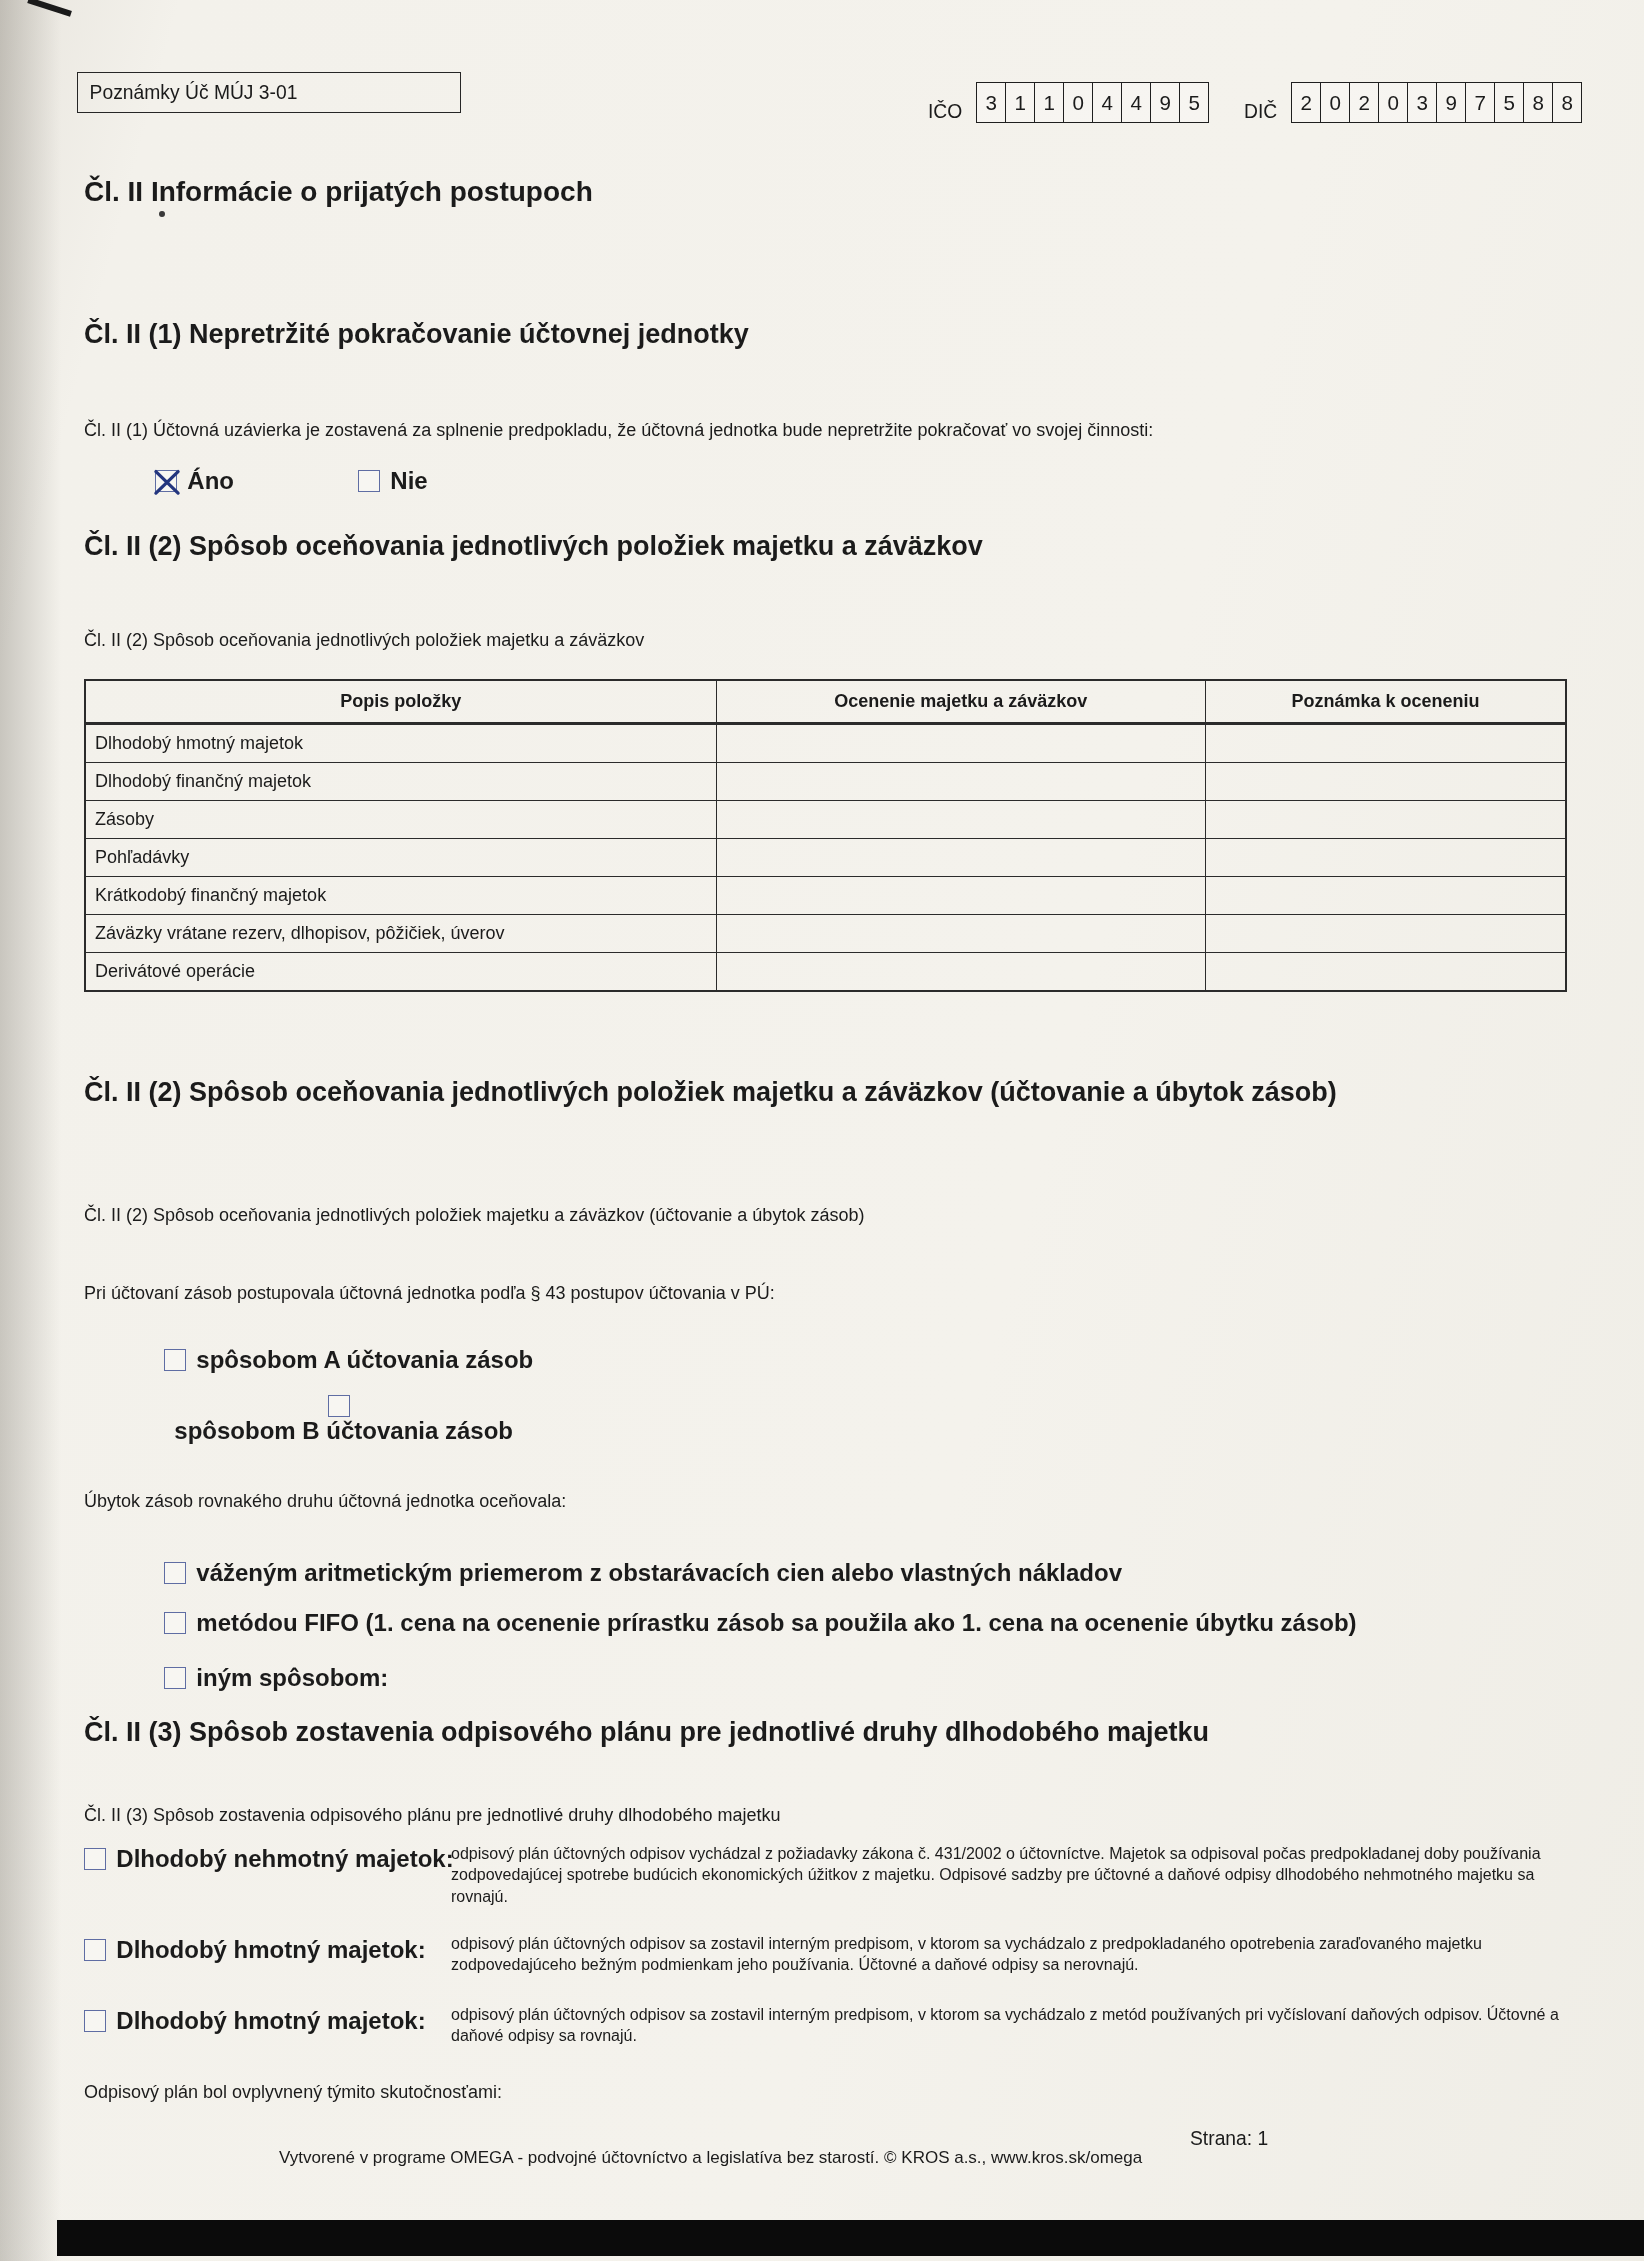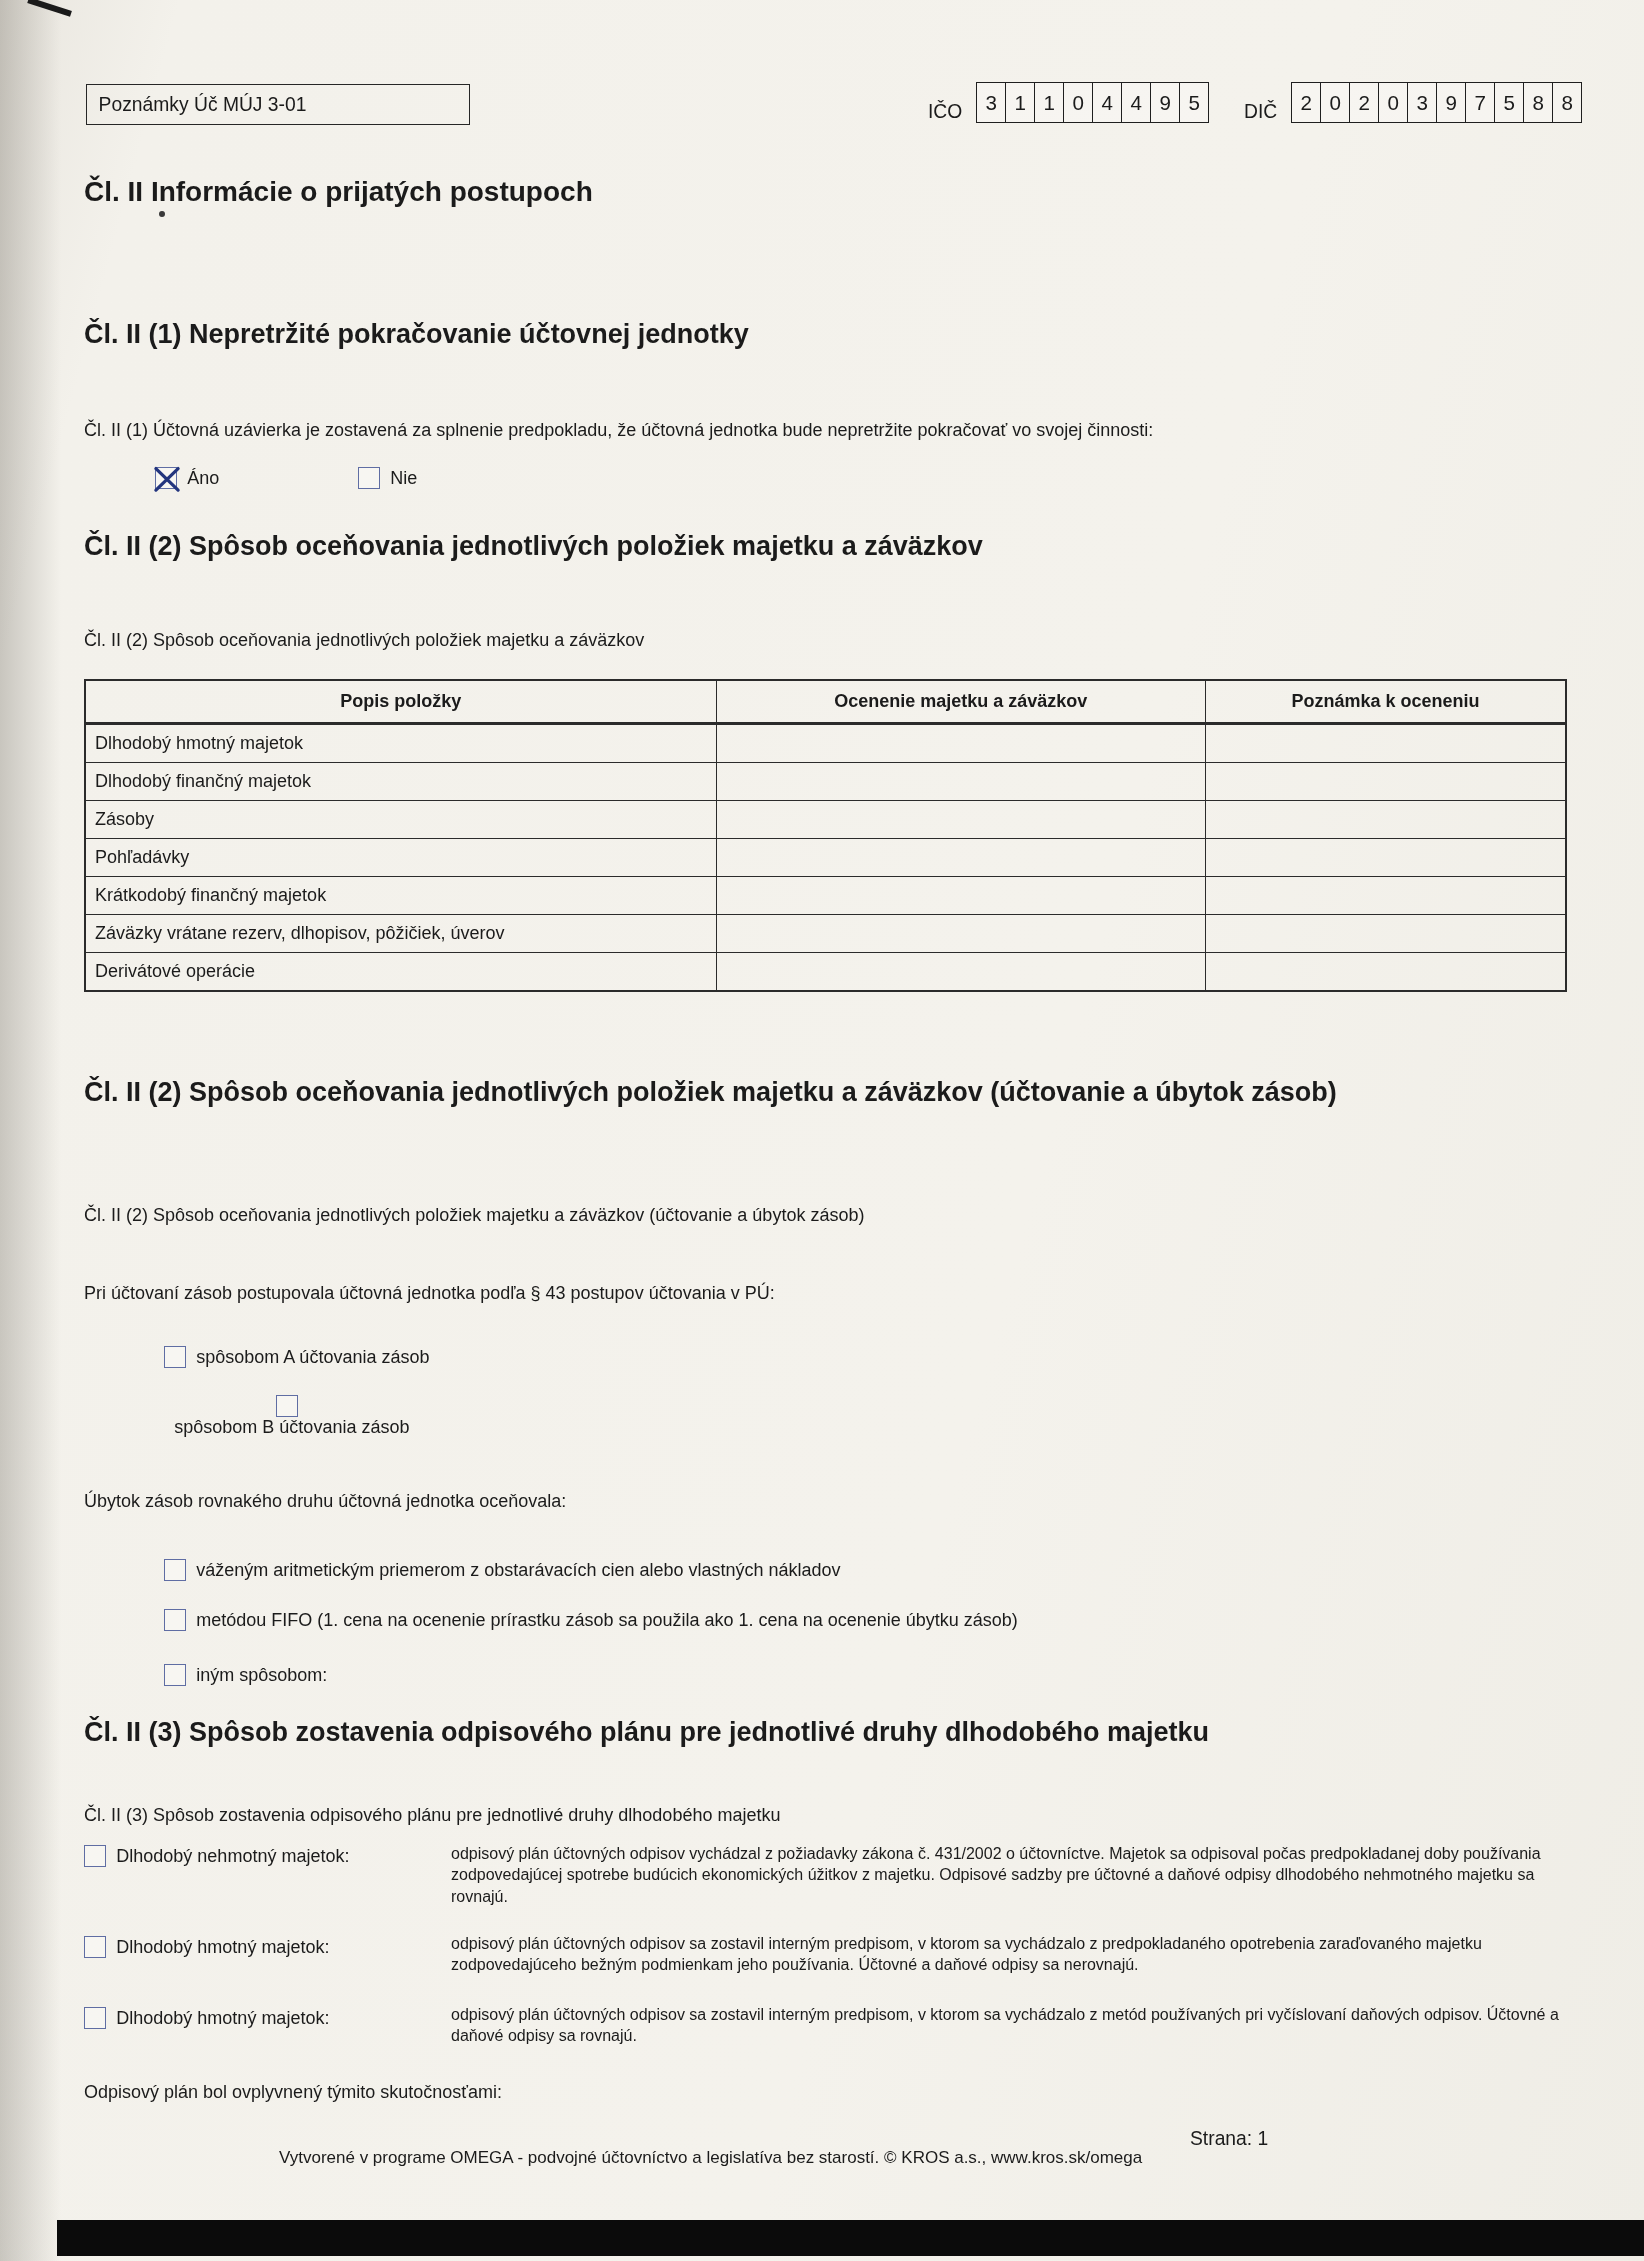--- a/index.html
+++ b/index.html
@@ -13,41 +13,41 @@
   .abs { position:absolute; }
 
   
   .edge-left { left:0; top:0; width:61px; height:100%;
     background:linear-gradient(to right, rgba(90,85,75,0.28), rgba(90,85,75,0)); }
   .corner-mark { left:27px; top:3.9px; width:45px; height:6.4px; background:#1a1a1a; transform:rotate(18deg); }
   .scan-bar { left:57px; top:2220px; width:1587px; height:36px; background:#0b0b0b; }
   .title-dot { left:159px; top:211px; width:5.8px; height:5.8px; background:#3a3a3a; border-radius:50%; }
 
   
-  .form-id-box { left:86px; top:72px; width:384px; height:41px; border:1.9px solid #262626;
-    display:flex; align-items:center; padding-left:11.6px; font-size:19.3px; box-sizing:border-box;margin-top:12px; }
+  .form-id-box { left:77px; top:72px; width:384px; height:41px; border:1.9px solid #262626;
+    display:flex; align-items:center; padding-left:11.6px; font-size:19.3px; box-sizing:border-box; }
   .reg-group { display:flex; align-items:flex-end; gap:14px; }
   .reg-label { font-size:19.3px; }
   .digit-row { display:flex; border:1.9px solid #1f1f1f; background:rgba(255,255,255,0.25); }
   .digit { width:28px; height:39px; border-left:1.3px solid #1f1f1f;
     display:flex; align-items:center; justify-content:center; font-size:20.6px; }
   .digit:first-child { border-left:none; }
 
   
   .h1 { font-size:28px; font-weight:700; }
   .h2 { font-size:27px; font-weight:700; line-height:1.28; }
   .body-text { font-size:18px; line-height:1.34; }
 
   
   .opt { display:flex; align-items:center; }
   .cb { width:22px; height:22px; border:1.9px solid #5f6da3; box-sizing:border-box;
     background:rgba(255,255,255,0.35); position:relative; flex:none; }
   .cb svg { position:absolute; left:-3.9px; top:-3.9px; width:30px; height:30px; display:none; }
   .cb.checked svg { display:block; }
-  .opt-label { margin-left:10.3px; font-size:18px; }
+  .opt-label { margin-left:10.3px; font-size:24px;font-weight:bold; }
 
   
   table.val-table { border-collapse:collapse; width:1483px; border:2.6px solid #2b2b2b; }
   .val-table th { border:1.3px solid #2b2b2b; border-bottom:3.2px solid #2b2b2b; height:39px;
     font-size:18px; font-weight:700; text-align:center; }
   .val-table td { border:1.3px solid #2b2b2b; height:37px; font-size:18px;
     padding:0 9px; text-align:left; }
   .dep-desc { width:1115px; font-size:16px; line-height:1.33; }
 
   .footer-credit { font-size:17px; }

